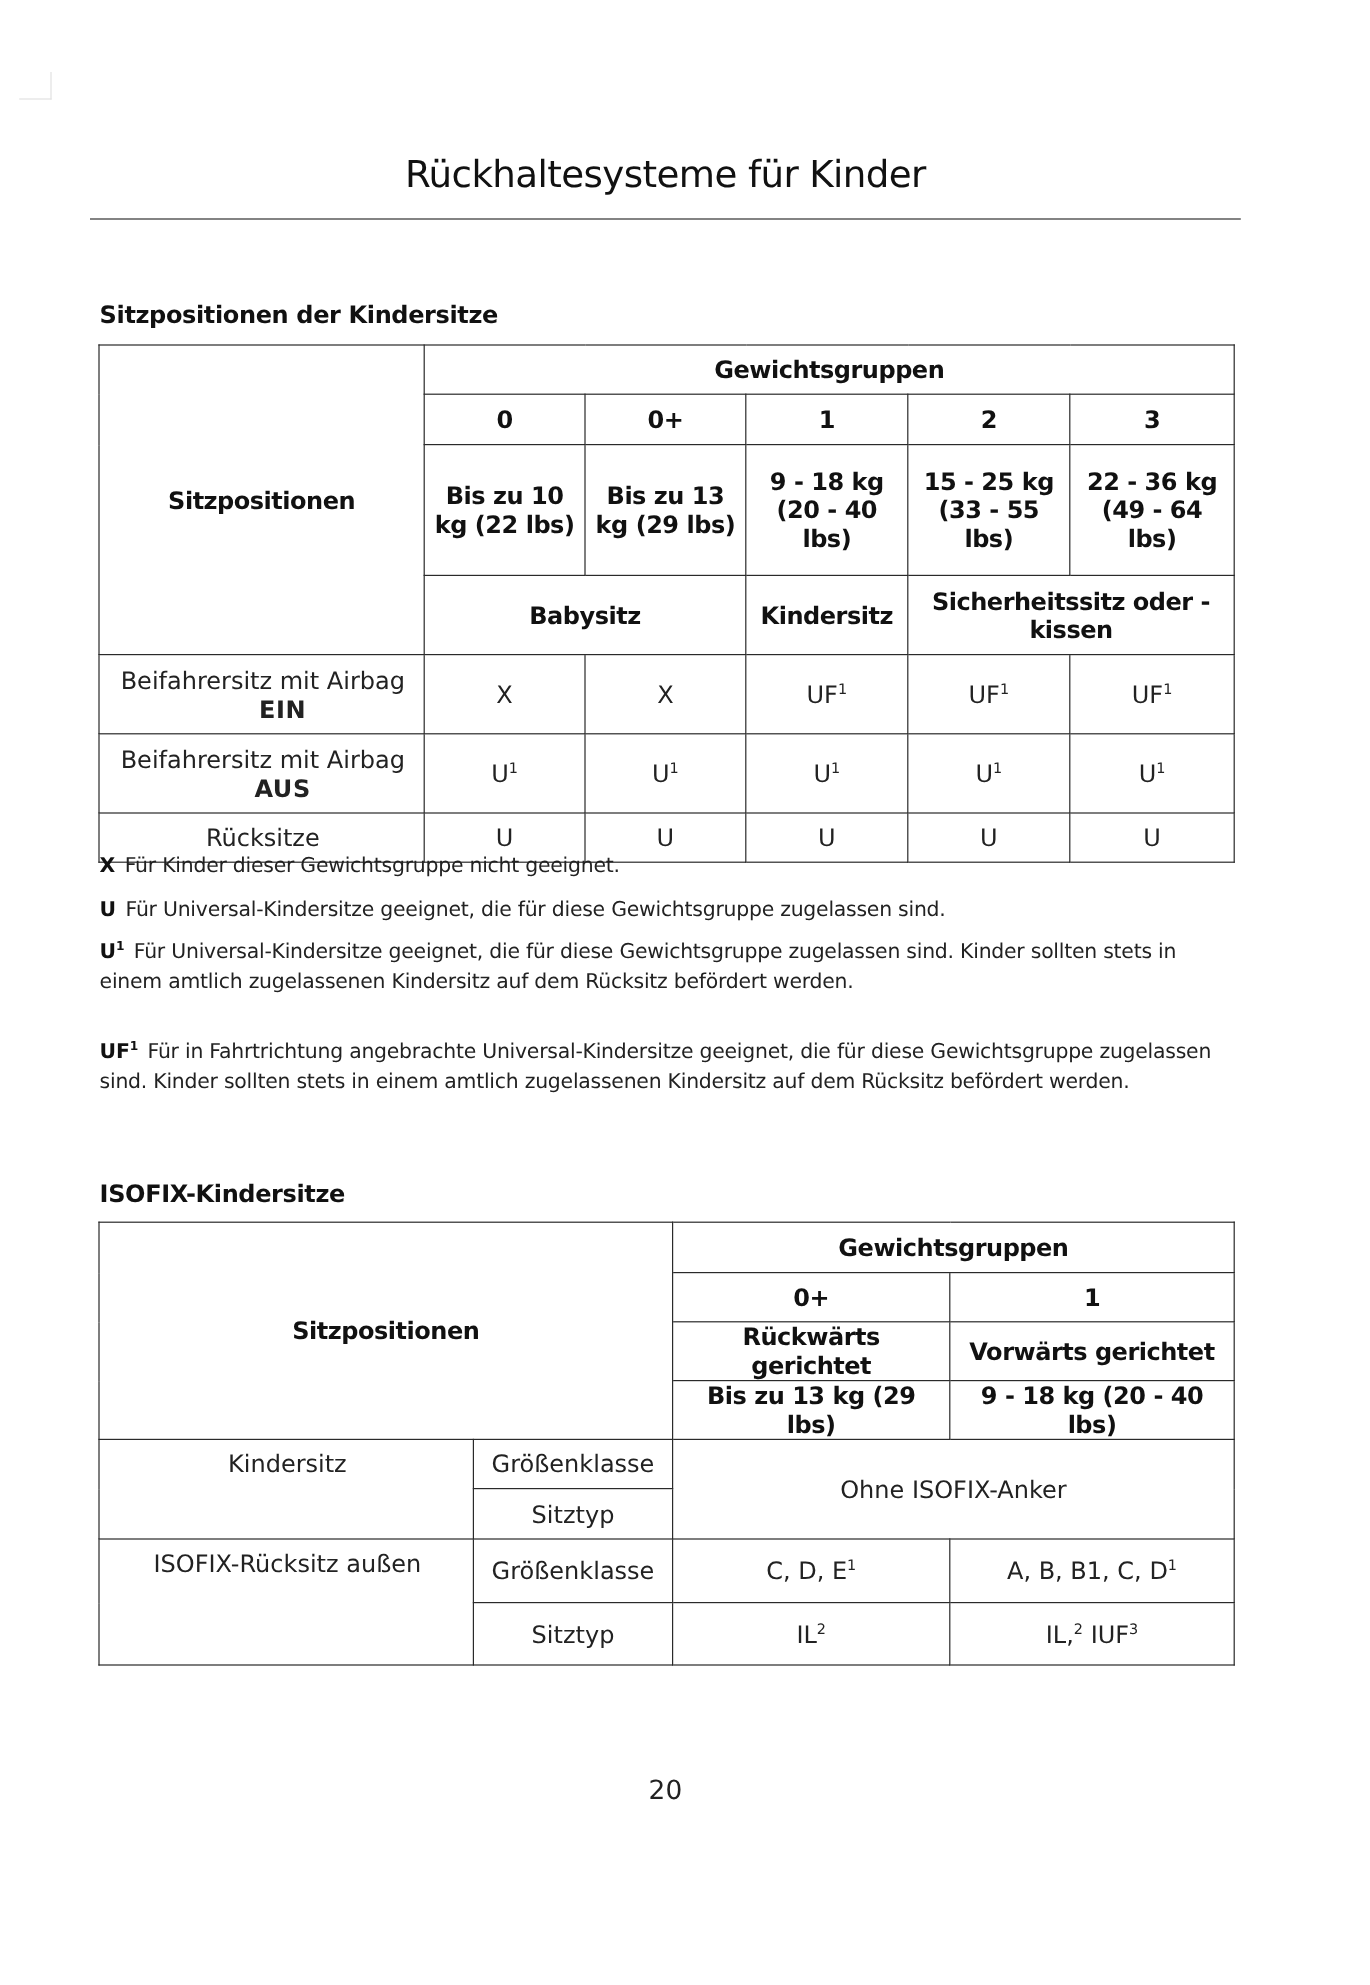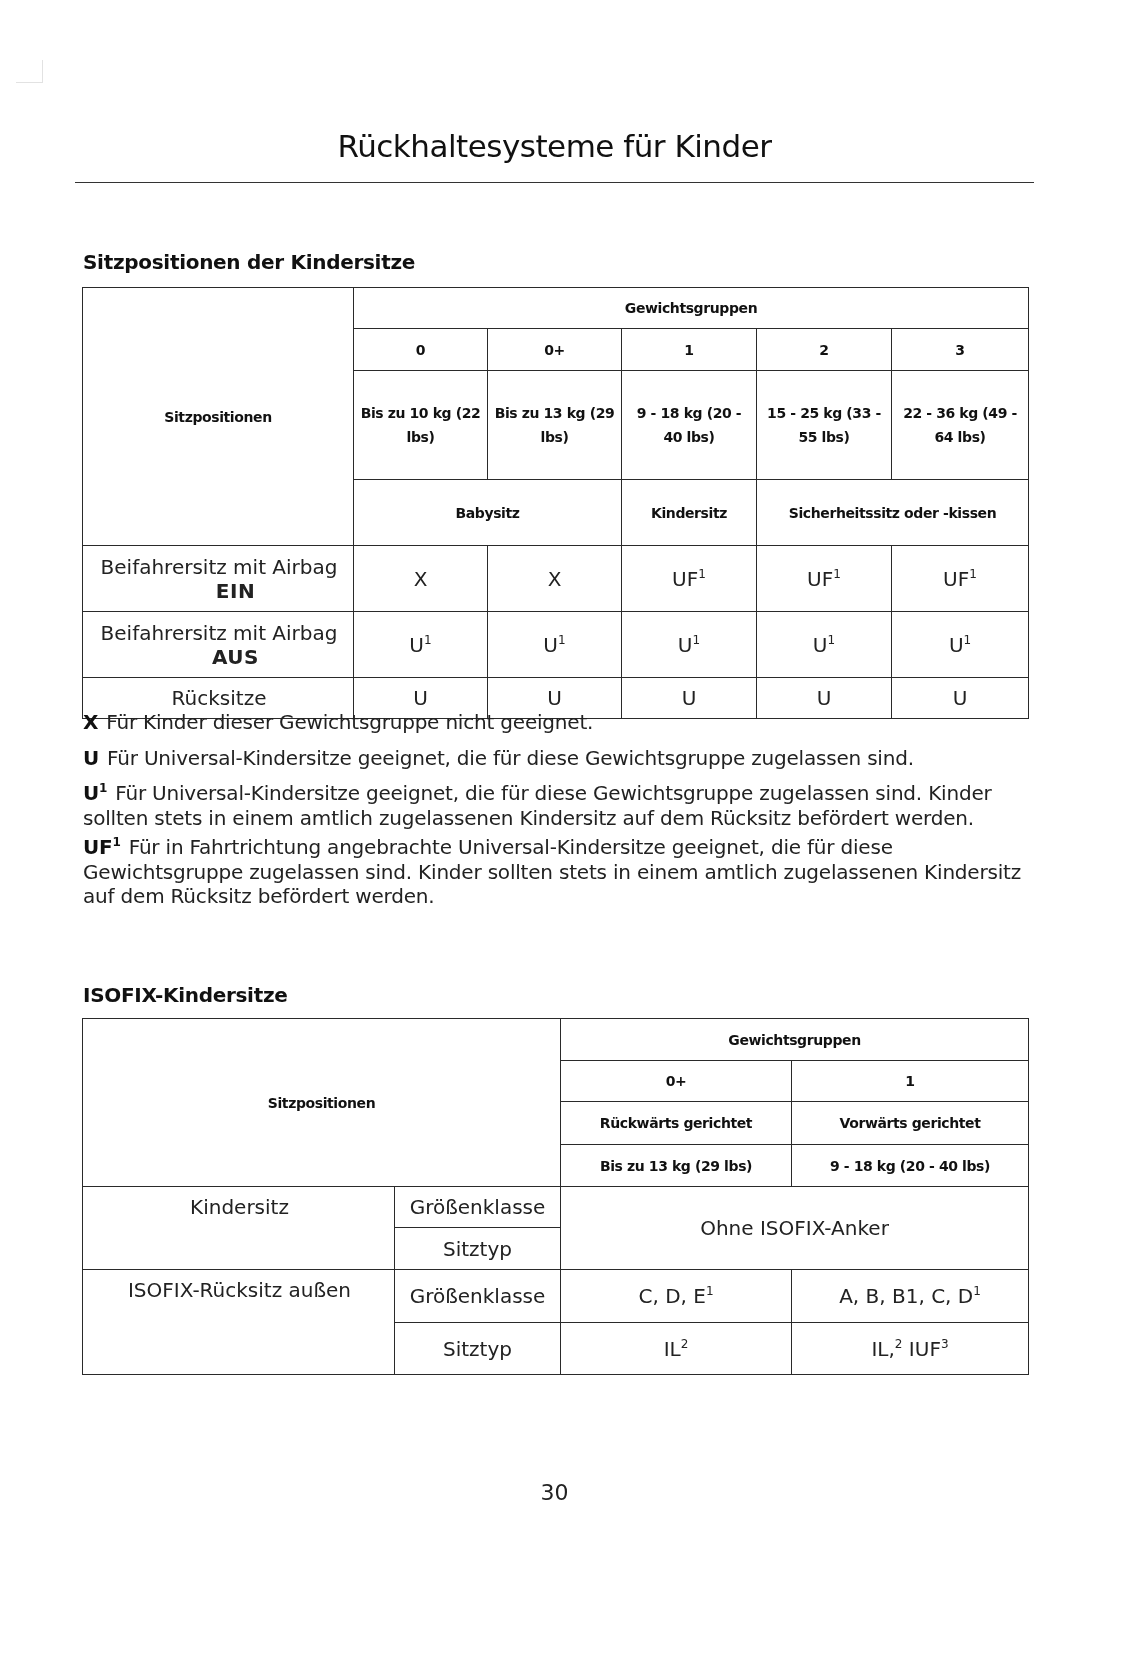--- a/index.html
+++ b/index.html
@@ -24,28 +24,28 @@
     position: absolute; left: 83px; font-weight: bold; font-size: 20px; letter-spacing: -0.3px; color: #111;
   }
   table.grid {
     position: absolute; border-collapse: collapse; table-layout: fixed;
     font-family: "DejaVu Sans", sans-serif; font-size: 20px; color: #222;
   }
   table.grid td {
     border: 1.5px solid #2a2a2a; padding: 0 6px; text-align: center; vertical-align: middle;
     line-height: 24px;
   }
-  table.grid td.b { font-weight: bold; font-size: 14px; letter-spacing: -0.4px; color: #111; }
+  table.grid td.b { font-weight: bold; font-size: 20px; letter-spacing: -0.4px; color: #111; }
   table.grid td.left { text-align: center; padding-left: 8px; }
   table.grid td.top { vertical-align: top; padding-top: 8px; }
   .sup { font-size: 0.6em; vertical-align: super; line-height: 0; }
   .pos-bold { font-weight: bold; letter-spacing: 0.5px; margin-left: 33px; }
 
   .legend {
-    position: absolute; left: 83px; width: 950px; font-size: 20px; line-height: 24.5px; color: #222;
+    position: absolute; left: 83px; width: 950px; font-size: 17px; line-height: 24.5px; color: #222;
     letter-spacing: -0.2px;
   }
   .legend .key { font-weight: bold; margin-right: 8px; color: #111; }
   .page-number {
     position: absolute; left: 0; width: 1109px; top: 1480px; text-align: center; font-size: 22px; color: #222;
   }
 </style>
 </head>
 <body>
 
@@ -127,21 +127,21 @@
 
 <div class="legend" style="top:710px;">
   <span class="key">X</span><span>Für Kinder dieser Gewichtsgruppe nicht geeignet.</span>
 </div>
 <div class="legend" style="top:746px;">
   <span class="key">U</span><span>Für Universal-Kindersitze geeignet, die für diese Gewichtsgruppe zugelassen sind.</span>
 </div>
 <div class="legend" style="top:781px;">
   <span class="key"><span>U</span><span class="sup">1</span></span><span>Für Universal-Kindersitze geeignet, die für diese Gewichtsgruppe zugelassen sind. Kinder sollten stets in einem amtlich zugelassenen Kindersitz auf dem Rücksitz befördert werden.</span>
 </div>
-<div class="legend" style="top:835px;">
+<div class="legend" style="top:865px;">
   <span class="key"><span>UF</span><span class="sup">1</span></span><span>Für in Fahrtrichtung angebrachte Universal-Kindersitze geeignet, die für diese Gewichtsgruppe zugelassen sind. Kinder sollten stets in einem amtlich zugelassenen Kindersitz auf dem Rücksitz befördert werden.</span>
 </div>
 
 <div class="section-heading" style="top:983px;">ISOFIX-Kindersitze</div>
 
 <table class="grid" style="left:82px; top:1018px; width:946px;">
   <colgroup>
     <col style="width:312px">
       <col style="width:166px">
       <col style="width:231px">
@@ -181,13 +181,13 @@
     <td><span>A, B, B1, C, D</span><span class="sup">1</span></td>
   </tr>
   <tr style="height:52px">
     <td>Sitztyp</td>
     <td><span>IL</span><span class="sup">2</span></td>
     <td><span>IL,</span><span class="sup">2</span><span> IUF</span><span class="sup">3</span></td>
   </tr>
 </tbody>
   </table>
 
-<div class="page-number">30</div>
+<div class="page-number">20</div>
 
 </body></html>

